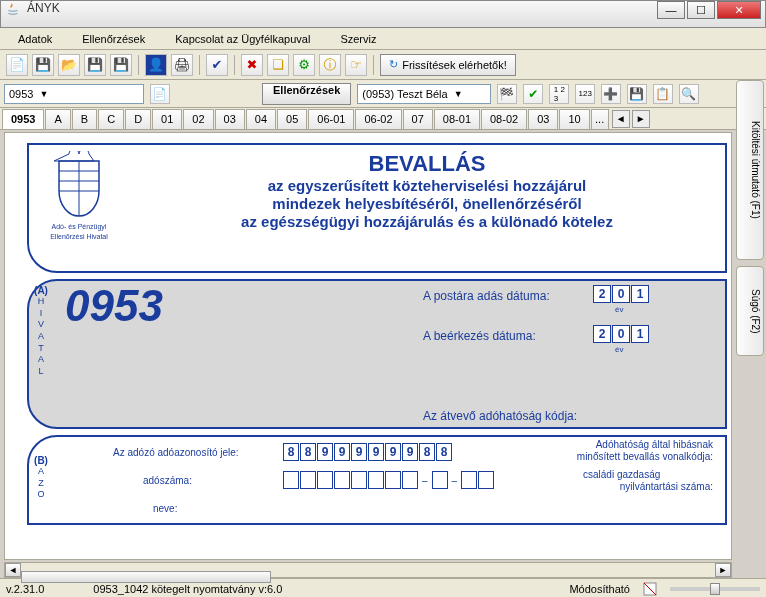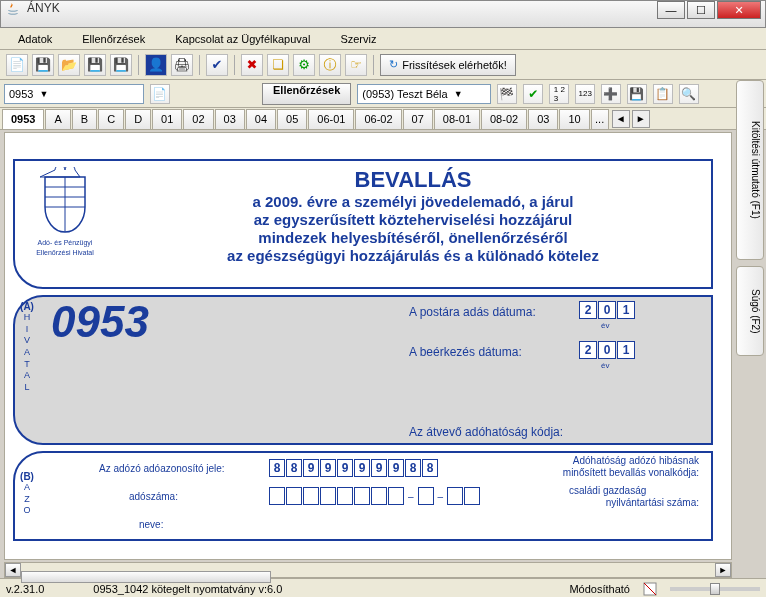--- a/index.html
+++ b/index.html
@@ -25,21 +25,21 @@
 .nyom-btn { height: 22px; padding: 0 10px; border: 1px solid #888; background: linear-gradient(#fff,#e0e0e0); font-weight: bold; }
 .selectbar .ico { width: 20px; height: 20px; border: 1px solid #bbb; background: linear-gradient(#fff,#eee); display: flex; align-items: center; justify-content: center; font-size: 12px; }
 
 .tabstrip { height: 22px; background: #ece9d8; border-bottom: 1px solid #aca899; display: flex; align-items: center; padding: 0 2px; font-size: 11px; overflow: hidden; }
 .tab { height: 20px; padding: 0 8px; border: 1px solid #aca899; background: linear-gradient(#fdfdfd,#e8e8e8); border-bottom: none; display: flex; align-items: center; margin-right: 1px; white-space: nowrap; }
 .tab.active { background: #fff; font-weight: bold; }
 .tab.more { width: 18px; padding: 0; justify-content: center; }
 .tabnav { width: 18px; height: 18px; border: 1px solid #999; background: #eee; display: flex; align-items: center; justify-content: center; font-size: 10px; margin-left: 2px; }
 
 .content { position: relative; background: #fff; height: 428px; border: 1px solid #aca899; margin: 2px 34px 2px 4px; overflow: hidden; }
-.form-page { position: absolute; left: 8px; top: 10px; width: 700px; margin-top: 16px; }
+.form-page { position: absolute; left: 22px; top: 10px; width: 700px; }
 
 .section1 { display: flex; border: 2px solid #1a3c9c; border-radius: 0 0 0 30px; height: 130px; overflow: hidden; }
 .apeh-block { width: 100px; display: flex; flex-direction: column; align-items: center; padding: 6px; }
 .apeh-block svg { width: 50px; height: 70px; }
 .apeh-block .apeh-txt { font-size: 7px; color: #1a3c9c; text-align: center; margin-top: 2px; line-height: 1.1; }
 .title-block { flex: 1; color: #1a3c9c; text-align: center; padding: 6px 4px; }
 .title-block .big { font-size: 22px; font-weight: bold; }
 .title-block .sub { font-size: 15px; font-weight: bold; line-height: 1.2; }
 
 .section2 { display: flex; border: 2px solid #1a3c9c; border-radius: 30px 0 0 30px; margin-top: 6px; height: 150px; background: #d8d8d8; }
@@ -173,21 +173,20 @@
         <svg viewBox="0 0 50 70">
           <path fill="none" stroke="#1a3c9c" stroke-width="1.5" d="M5 10 h40 v30 a20 25 0 0 1 -20 25 a20 25 0 0 1 -20 -25 z"></path>
           <path stroke="#1a3c9c" stroke-width="1" d="M25 10 v55 M5 20 h40 M5 30 h40 M5 40 h40"></path>
           <path fill="none" stroke="#1a3c9c" d="M15 3 a5 5 0 0 1 10 0 a5 5 0 0 1 10 0 l5 7 h-40 z"></path>
         </svg>
         <div class="apeh-txt">Adó- és Pénzügyi</div>
         <div class="apeh-txt">Ellenőrzési Hivatal</div>
       </div>
       <div class="title-block">
         <div class="big">BEVALLÁS</div>
-        <div class="sub">a 2009. évre a személyi jövedelemadó, a járul</div>
         <div class="sub">az egyszerűsített közteherviselési hozzájárul</div>
         <div class="sub">mindezek helyesbítéséről, önellenőrzéséről</div>
         <div class="sub">az egészségügyi hozzájárulás és a különadó kötelez</div>
       </div>
     </div>
 
     <div class="section2">
       <div class="vlabel">
         <span class="grp">(A)</span>
         <span class="ch">H</span>
@@ -234,21 +233,21 @@
             <div class="ibox">8</div>
             <div class="ibox">9</div>
             <div class="ibox">9</div>
             <div class="ibox">9</div>
             <div class="ibox">9</div>
             <div class="ibox">9</div>
             <div class="ibox">9</div>
             <div class="ibox">8</div>
             <div class="ibox">8</div>
         </div>
-        <div class="lbl" style="left:490px;top:2px;text-align:right;width:170px">Adóhatóság adózó hibásnak</div>
+        <div class="lbl" style="left:490px;top:2px;text-align:right;width:170px">Adóhatóság által hibásnak</div>
         <div class="lbl" style="left:490px;top:14px;text-align:right;width:170px">minősített bevallás vonalkódja:</div>
 
         <div class="lbl" style="left:90px;top:38px">adószáma:</div>
         <div class="id-boxes" style="left:230px;top:34px">
           <div class="ibox empty"></div>
             <div class="ibox empty"></div>
             <div class="ibox empty"></div>
             <div class="ibox empty"></div>
             <div class="ibox empty"></div>
             <div class="ibox empty"></div>

